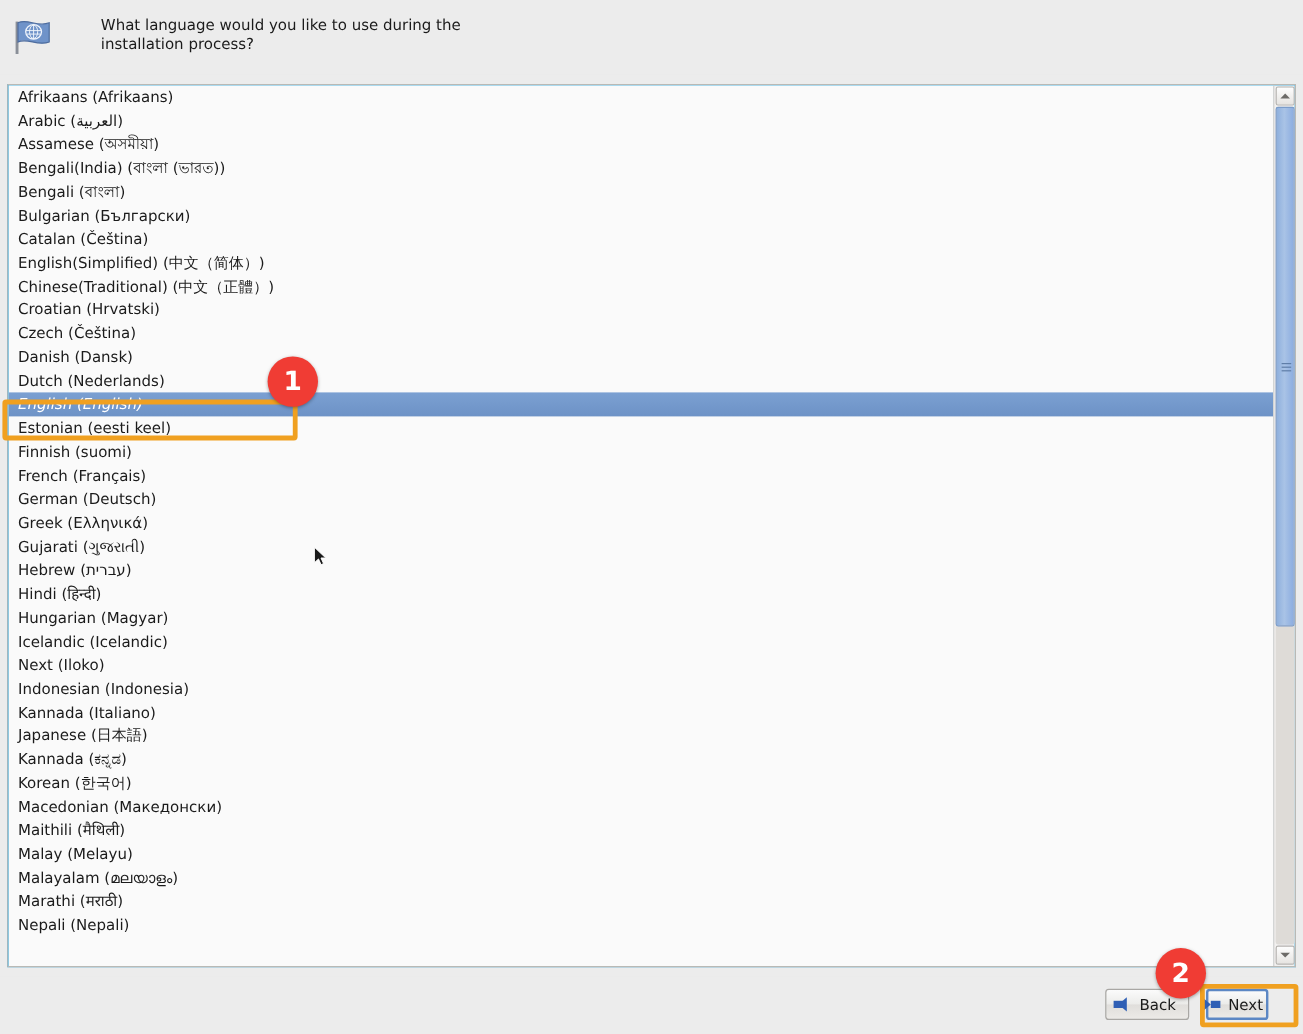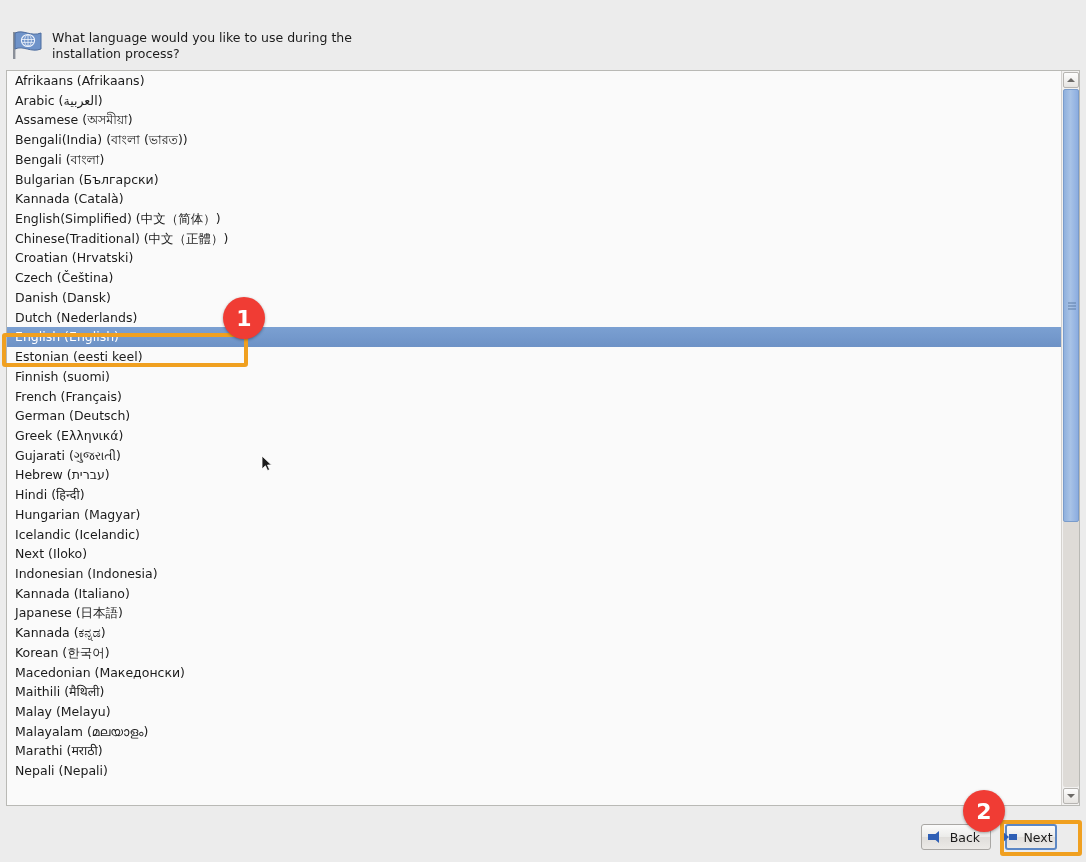--- a/index.html
+++ b/index.html
@@ -18,21 +18,22 @@
   }
 
   
   #header {
     position: absolute;
     left: 0; top: 0;
     width: 1086px;
     height: 62px;
     background: #ececec;
     display: flex;
-    align-items: flex-end;
+    align-items: flex-start;
+    gap: 32px;
   }
   #flag-icon {
     margin-left: 9px;
     margin-top: 14px;
     width: 36px;
     height: 34px;
     flex: 0 0 auto;
   }
   #header-text {
     margin-top: 13px;
@@ -70,20 +71,21 @@
     padding-left: 8px;
     font-size: 12.5px;
     white-space: nowrap;
     color: #1b1b1b;
     box-sizing: border-box;
   }
   .lang-row.selected {
     background: linear-gradient(to bottom, #7ba0d2 0%, #6d92c6 100%);
     color: #ffffff;
     width: 1054px;
+    font-style: italic;
   }
 
   
   #scrollbar {
     position: absolute;
     right: 0; top: 0;
     width: 18px;
     height: 734px;
     background: #f2f1f0;
     border-left: 1px solid #d4d2cf;
@@ -261,21 +263,21 @@
 </div>
 
 <div id="list-frame">
   <div id="list-viewport">
       <div class="lang-row">Afrikaans (Afrikaans)</div>
       <div class="lang-row">Arabic (العربية)</div>
       <div class="lang-row">Assamese (অসমীয়া)</div>
       <div class="lang-row">Bengali(India) (বাংলা (ভারত))</div>
       <div class="lang-row">Bengali (বাংলা)</div>
       <div class="lang-row">Bulgarian (Български)</div>
-      <div class="lang-row">Kannada (Català)</div>
+      <div class="lang-row">Catalan (Čeština)</div>
       <div class="lang-row">English(Simplified) (中文（简体）)</div>
       <div class="lang-row">Chinese(Traditional) (中文（正體）)</div>
       <div class="lang-row">Croatian (Hrvatski)</div>
       <div class="lang-row">Czech (Čeština)</div>
       <div class="lang-row">Danish (Dansk)</div>
       <div class="lang-row">Dutch (Nederlands)</div>
       <div class="lang-row selected">English (English)</div>
       <div class="lang-row">Estonian (eesti keel)</div>
       <div class="lang-row">Finnish (suomi)</div>
       <div class="lang-row">French (Français)</div>

